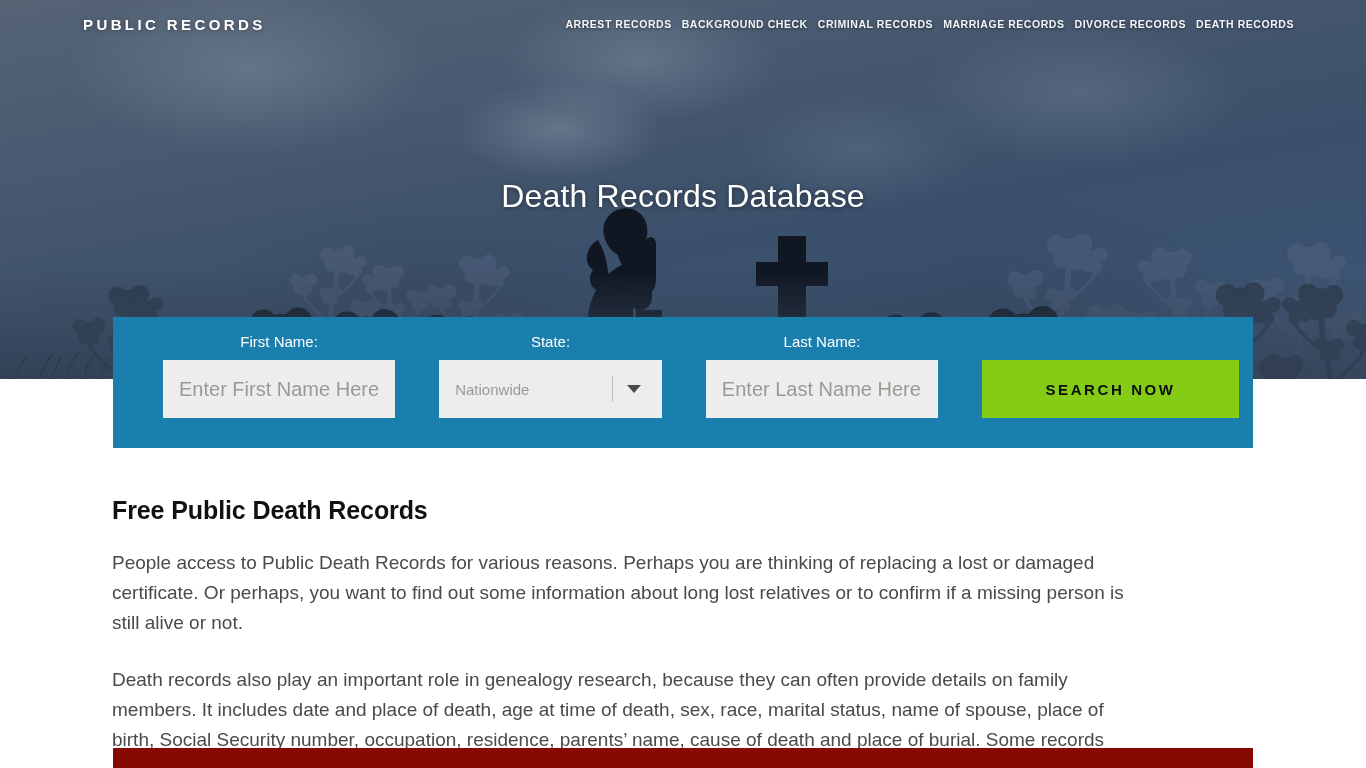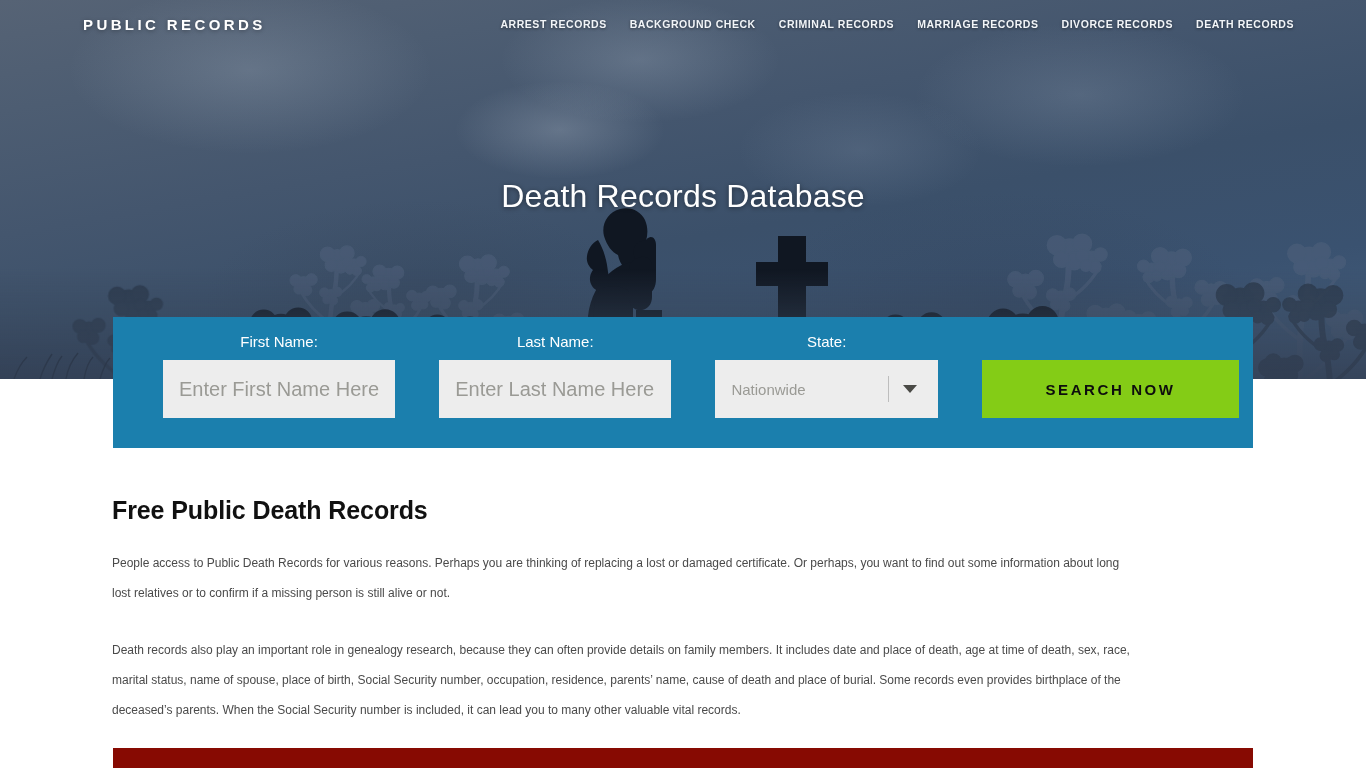--- a/index.html
+++ b/index.html
@@ -70,21 +70,21 @@
     letter-spacing: 3.4px;
     text-shadow: 0 1px 4px rgba(0,0,0,0.35);
     white-space: nowrap;
     text-decoration: none;
   }
   .main-nav {
     margin-left: auto;
     margin-right: 72px;
     display: flex;
     align-items: center;
-    gap: 23px;
+    gap: 10px;
   }
   .nav-link {
     color: #f2f5f8;
     font-size: 10.5px;
     font-weight: 700;
     letter-spacing: 0.55px;
     white-space: nowrap;
     text-decoration: none;
     text-shadow: 0 1px 3px rgba(0,0,0,0.45);
   }
@@ -185,21 +185,21 @@
     background: #ffffff;
   }
   .section-title {
     font-size: 25px;
     font-weight: 700;
     color: #111111;
     letter-spacing: -0.1px;
     margin-bottom: 23px;
   }
   .body-para {
-    font-size: 12px;
+    font-size: 19px;
     line-height: 30px;
     color: #4a4a4a;
     max-width: 1156px;
     margin-bottom: 27px;
   }
   .red-bar {
     position: absolute;
     left: 113px;
     top: 748px;
     width: 1140px;
@@ -320,34 +320,34 @@
 </div>
 
 <form class="search-bar">
   <div class="search-row">
 
     <div class="field">
       <label class="field-label">First Name:</label>
       <input class="text-input" type="text" placeholder="Enter First Name Here" style="">
     </div>
 
-    <div class="field">
-      <label class="field-label">Last Name:</label>
-      <input class="text-input" type="text" placeholder="Enter Last Name Here" style="">
-    </div>
-
     <div class="field state">
       <label class="field-label">State:</label>
       <div class="select-wrap">
         <span class="select-value">Nationwide</span>
         <span class="select-divider"></span>
         <span class="select-caret"></span>
       </div>
     </div>
 
+    <div class="field">
+      <label class="field-label">Last Name:</label>
+      <input class="text-input" type="text" placeholder="Enter Last Name Here" style="">
+    </div>
+
     <button class="search-btn" type="submit">SEARCH NOW</button>
   </div>
 </form>
 
 <main class="content">
   <h2 class="section-title">Free Public Death Records</h2>
   <p class="body-para">People access to Public Death Records for various reasons. Perhaps you are thinking of replacing a lost or damaged certificate. Or perhaps, you want to find out some information about long lost relatives or to confirm if a missing person is still alive or not.</p>
   <p class="body-para">Death records also play an important role in genealogy research, because they can often provide details on family members. It includes date and place of death, age at time of death, sex, race, marital status, name of spouse, place of birth, Social Security number, occupation, residence, parents’ name, cause of death and place of burial. Some records even provides birthplace of the deceased’s parents. When the Social Security number is included, it can lead you to many other valuable vital records.</p>
 </main>
 

